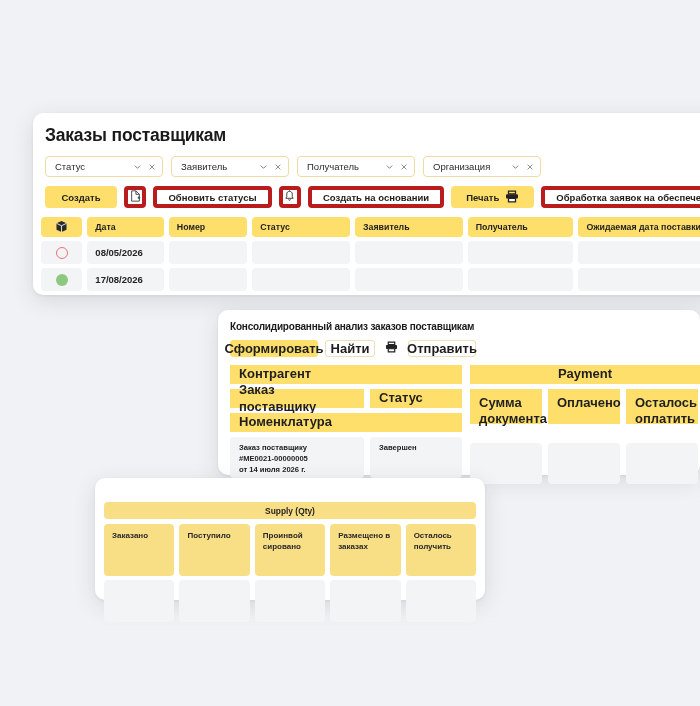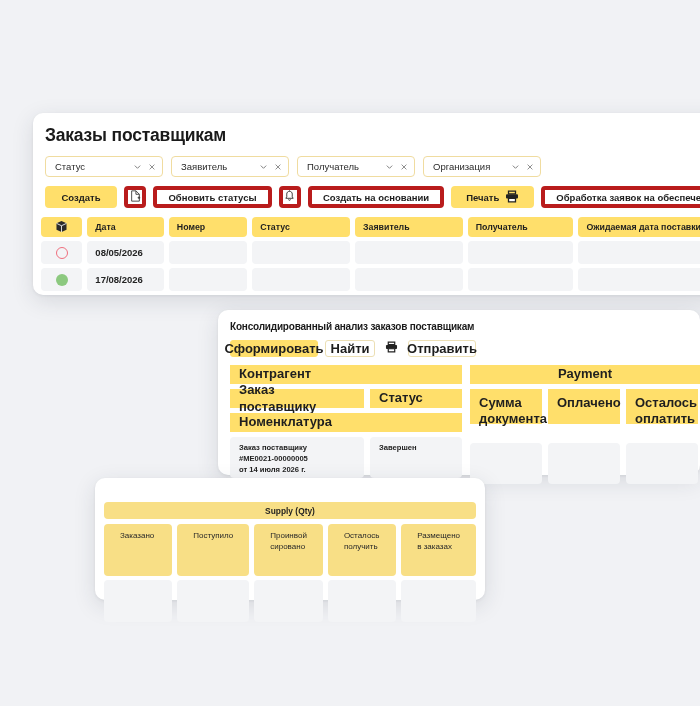--- a/index.html
+++ b/index.html
@@ -99,21 +99,21 @@
   .p3-wrap{ margin:24px 9px 0 9px; }
   .p3-head{
     background:#f8df86; border-radius:4px; height:17px;
     display:flex; align-items:center; justify-content:center;
     font-size:8.4px; font-weight:700; color:#1f1f1f;
   }
   .p3-cols{ display:flex; gap:5px; margin-top:5px; }
   .p3-col{ flex:1; }
   .p3-hd{
     background:#f8df86; border-radius:4px; height:52px;
-    padding:7px 16px; font-size:8px; font-weight:400; color:#282828;
+    padding:7px 8px; font-size:8px; font-weight:700; color:#282828;
     line-height:1.35;
   }
   .p3-bd{ background:#f3f4f6; border-radius:4px; height:42px; margin-top:4px; }
 </style>
 </head>
 <body>
 
 <div id="stage">
 
   <div class="panel" id="panel1">
@@ -321,24 +321,24 @@
         </div>
         <div class="p3-col">
           <div class="p3-hd">Поступило</div>
           <div class="p3-bd"></div>
         </div>
         <div class="p3-col">
           <div class="p3-hd">Проинвой сировано</div>
           <div class="p3-bd"></div>
         </div>
         <div class="p3-col">
+          <div class="p3-hd">Размещено в заказах</div>
+          <div class="p3-bd"></div>
+        </div>
+        <div class="p3-col">
           <div class="p3-hd">Осталось получить</div>
           <div class="p3-bd"></div>
         </div>
-        <div class="p3-col">
-          <div class="p3-hd">Размещено в заказах</div>
-          <div class="p3-bd"></div>
-        </div>
       </div>
     </div>
   </div>
 
 </div>
 
 </body></html>

